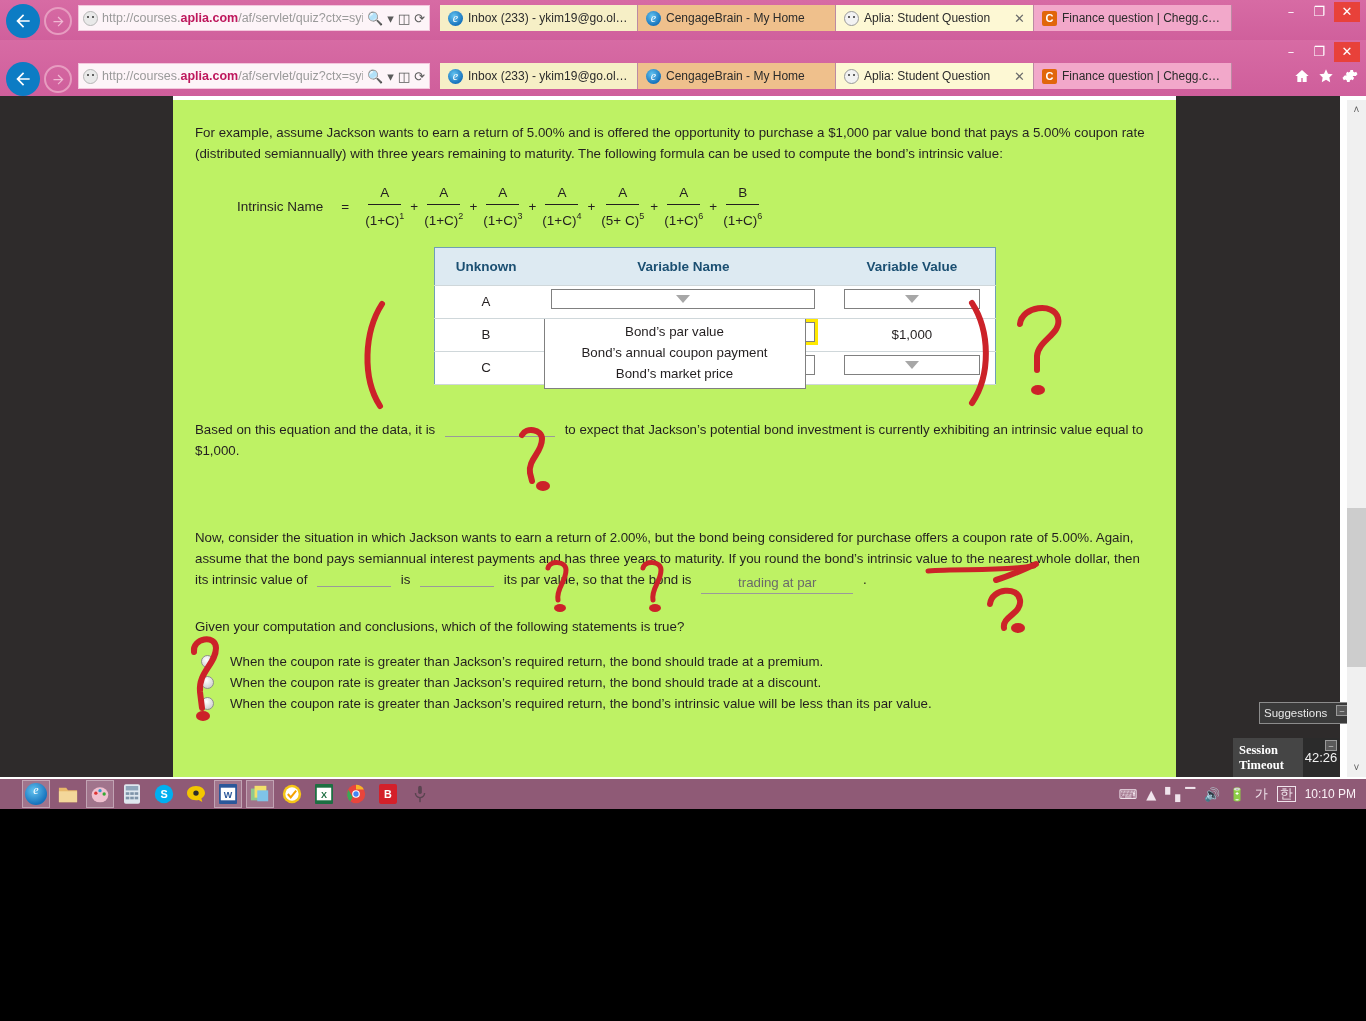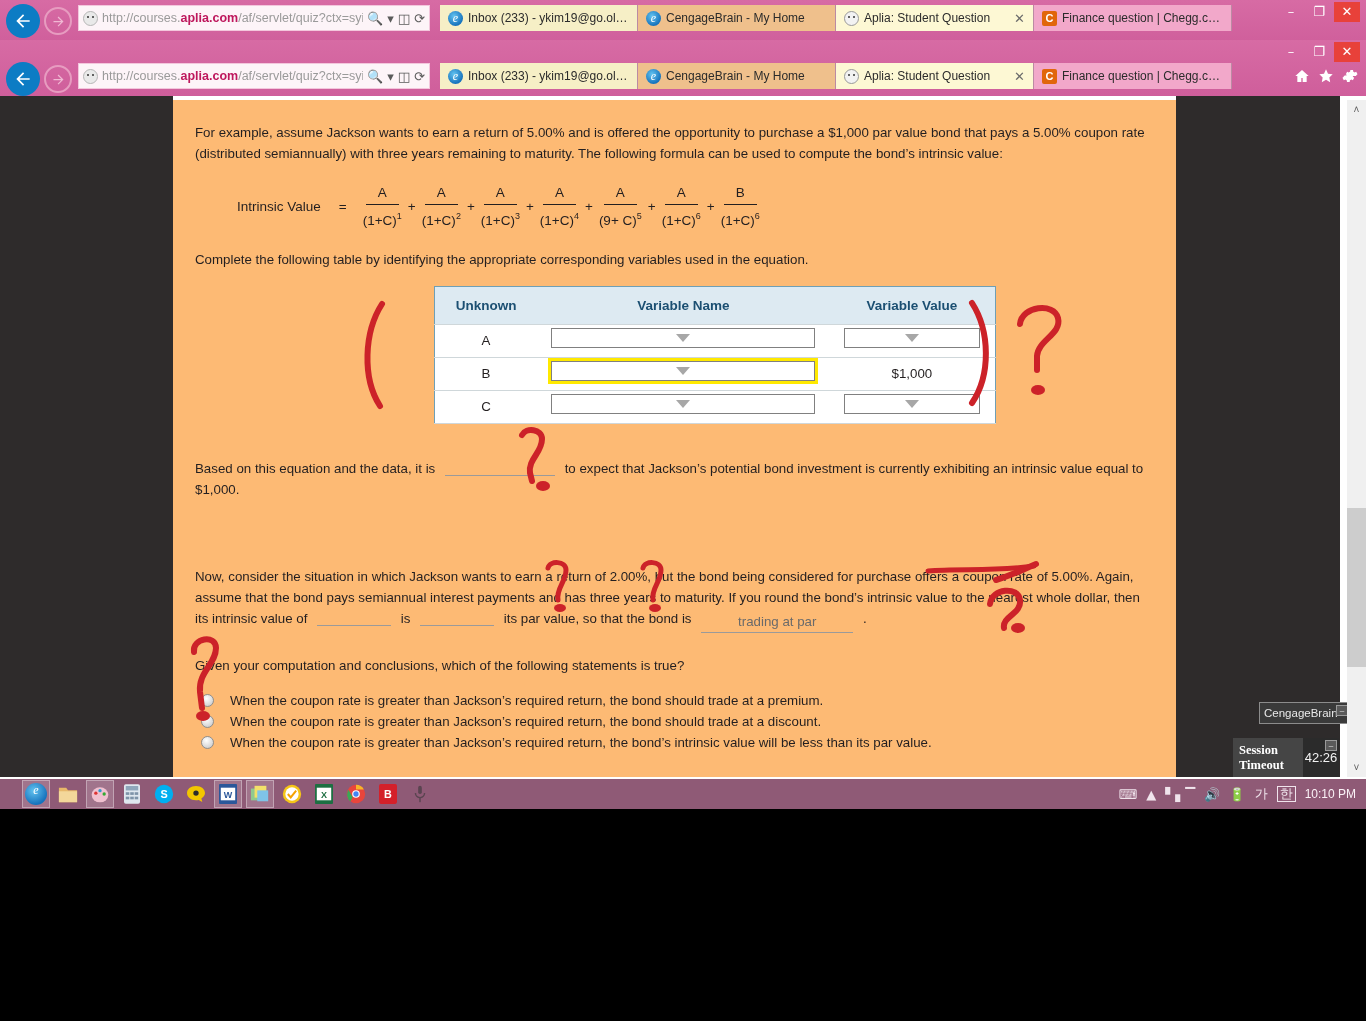--- a/index.html
+++ b/index.html
@@ -90,21 +90,21 @@
 
   .tool-ic {
     position: absolute; width: 22px; height: 26px; display: flex;
     align-items: center; justify-content: center; color: #fff;
   }
   .tool-ic svg { width: 16px; height: 16px; fill: #ffffff; }
 
   
   #page {
     position: absolute; left: 173px; top: 100px; width: 1003px; height: 677px;
-    background: #fdba74; color: #231f20; font-size: 13.3px; line-height: 21px;
+    background: #bef264; color: #231f20; font-size: 13.3px; line-height: 21px;
     overflow: hidden;
   }
   .side-dark { position: absolute; background: #2e2b2b; }
   #leftdark  { left: 0;   top: 96px; width: 173px; height: 681px; }
   #rightdark { left: 1176px; top: 96px; width: 164px; height: 681px; }
 
   p.para { margin: 0 22px 0 22px; text-align: left; }
 
   
   .formula { display: flex; align-items: center; margin: 18px 0 0 64px; font-size: 13.5px; }
@@ -335,21 +335,21 @@
   </div>
 
   <div class="side-dark" id="leftdark"></div>
   <div class="side-dark" id="rightdark"></div>
 
   <div id="page">
 
     <p class="para" style="margin-top:22px;">For example, assume Jackson wants to earn a return of 5.00% and is offered the opportunity to purchase a $1,000 par value bond that pays a 5.00% coupon rate (distributed semiannually) with three years remaining to maturity. The following formula can be used to compute the bond’s intrinsic value:</p>
 
     <div class="formula">
-      <span class="flabel">Intrinsic Value</span>
+      <span class="flabel">Intrinsic Name</span>
       <span class="feq">=</span>
       <span class="frac">
           <span class="num">A</span>
           <span class="den"><span>(1+C)</span><sup>1</sup></span>
         </span>
       <span class="plus">+</span>
       <span class="frac">
           <span class="num">A</span>
           <span class="den"><span>(1+C)</span><sup>2</sup></span>
         </span>
@@ -359,35 +359,34 @@
           <span class="den"><span>(1+C)</span><sup>3</sup></span>
         </span>
       <span class="plus">+</span>
       <span class="frac">
           <span class="num">A</span>
           <span class="den"><span>(1+C)</span><sup>4</sup></span>
         </span>
       <span class="plus">+</span>
       <span class="frac">
           <span class="num">A</span>
-          <span class="den"><span>(9+ C)</span><sup>5</sup></span>
+          <span class="den"><span>(5+ C)</span><sup>5</sup></span>
         </span>
       <span class="plus">+</span>
       <span class="frac">
           <span class="num">A</span>
           <span class="den"><span>(1+C)</span><sup>6</sup></span>
         </span>
       <span class="plus">+</span>
       <span class="frac">
           <span class="num">B</span>
           <span class="den"><span>(1+C)</span><sup>6</sup></span>
         </span>
     </div>
 
-    <p class="para" style="margin-top:18px;">Complete the following table by identifying the appropriate corresponding variables used in the equation.</p>
 
     <div class="tbl-wrap">
       <table class="vt">
         <thead>
           <tr>
             <th class="c1">Unknown</th>
             <th class="c2">Variable Name</th>
             <th class="c3">Variable Value</th>
           </tr>
         </thead>
@@ -403,20 +402,25 @@
             <td>$1,000</td>
           </tr>
           <tr>
             <td>C</td>
             <td><span class="sel"></span></td>
             <td><span class="sel small"></span></td>
           </tr>
         </tbody>
       </table>
 
+      <div class="dropdown">
+        <div class="dd-opt">Bond’s par value</div>
+        <div class="dd-opt">Bond’s annual coupon payment</div>
+        <div class="dd-opt">Bond’s market price</div>
+      </div>
     </div>
 
     <p class="para" style="margin-top:34px;">
       <span>Based on this equation and the data, it is</span>
       <span class="blank" style="width:110px; margin:0 6px;"></span>
       <span>to expect that Jackson’s potential bond investment is currently exhibiting an intrinsic value equal to $1,000.</span>
     </p>
 
     <p class="para" style="margin-top:66px;">
       <span>Now, consider the situation in which Jackson wants to earn a return of 2.00%, but the bond being considered for purchase offers a coupon rate of 5.00%. Again, assume that the bond pays semiannual interest payments and has three years to maturity. If you round the bond’s intrinsic value to the nearest whole dollar, then its intrinsic value of</span>
@@ -493,21 +497,21 @@
   </div>
 
   <div class="ink" style="left:184px; top:632px; width:42px; height:90px;">
     <svg viewBox="0 0 42 90">
       <path d="M10 20 C8 6, 32 2, 32 16 C32 32, 14 40, 16 60 L18 76" stroke="#cc2229" stroke-width="6" fill="none" stroke-linecap="round"></path>
       <ellipse cx="19" cy="84" rx="7" ry="5" fill="#cc2229"></ellipse>
     </svg>
   </div>
 
   <div class="sugg">
-    <span>CengageBrain</span>
+    <span>Suggestions</span>
     <span class="mini">–</span>
   </div>
   <div class="sess">
     <span class="st">Session Timeout</span>
     <span class="clk">
       <span>42:26</span>
       <span class="mini">–</span>
     </span>
   </div>
 

